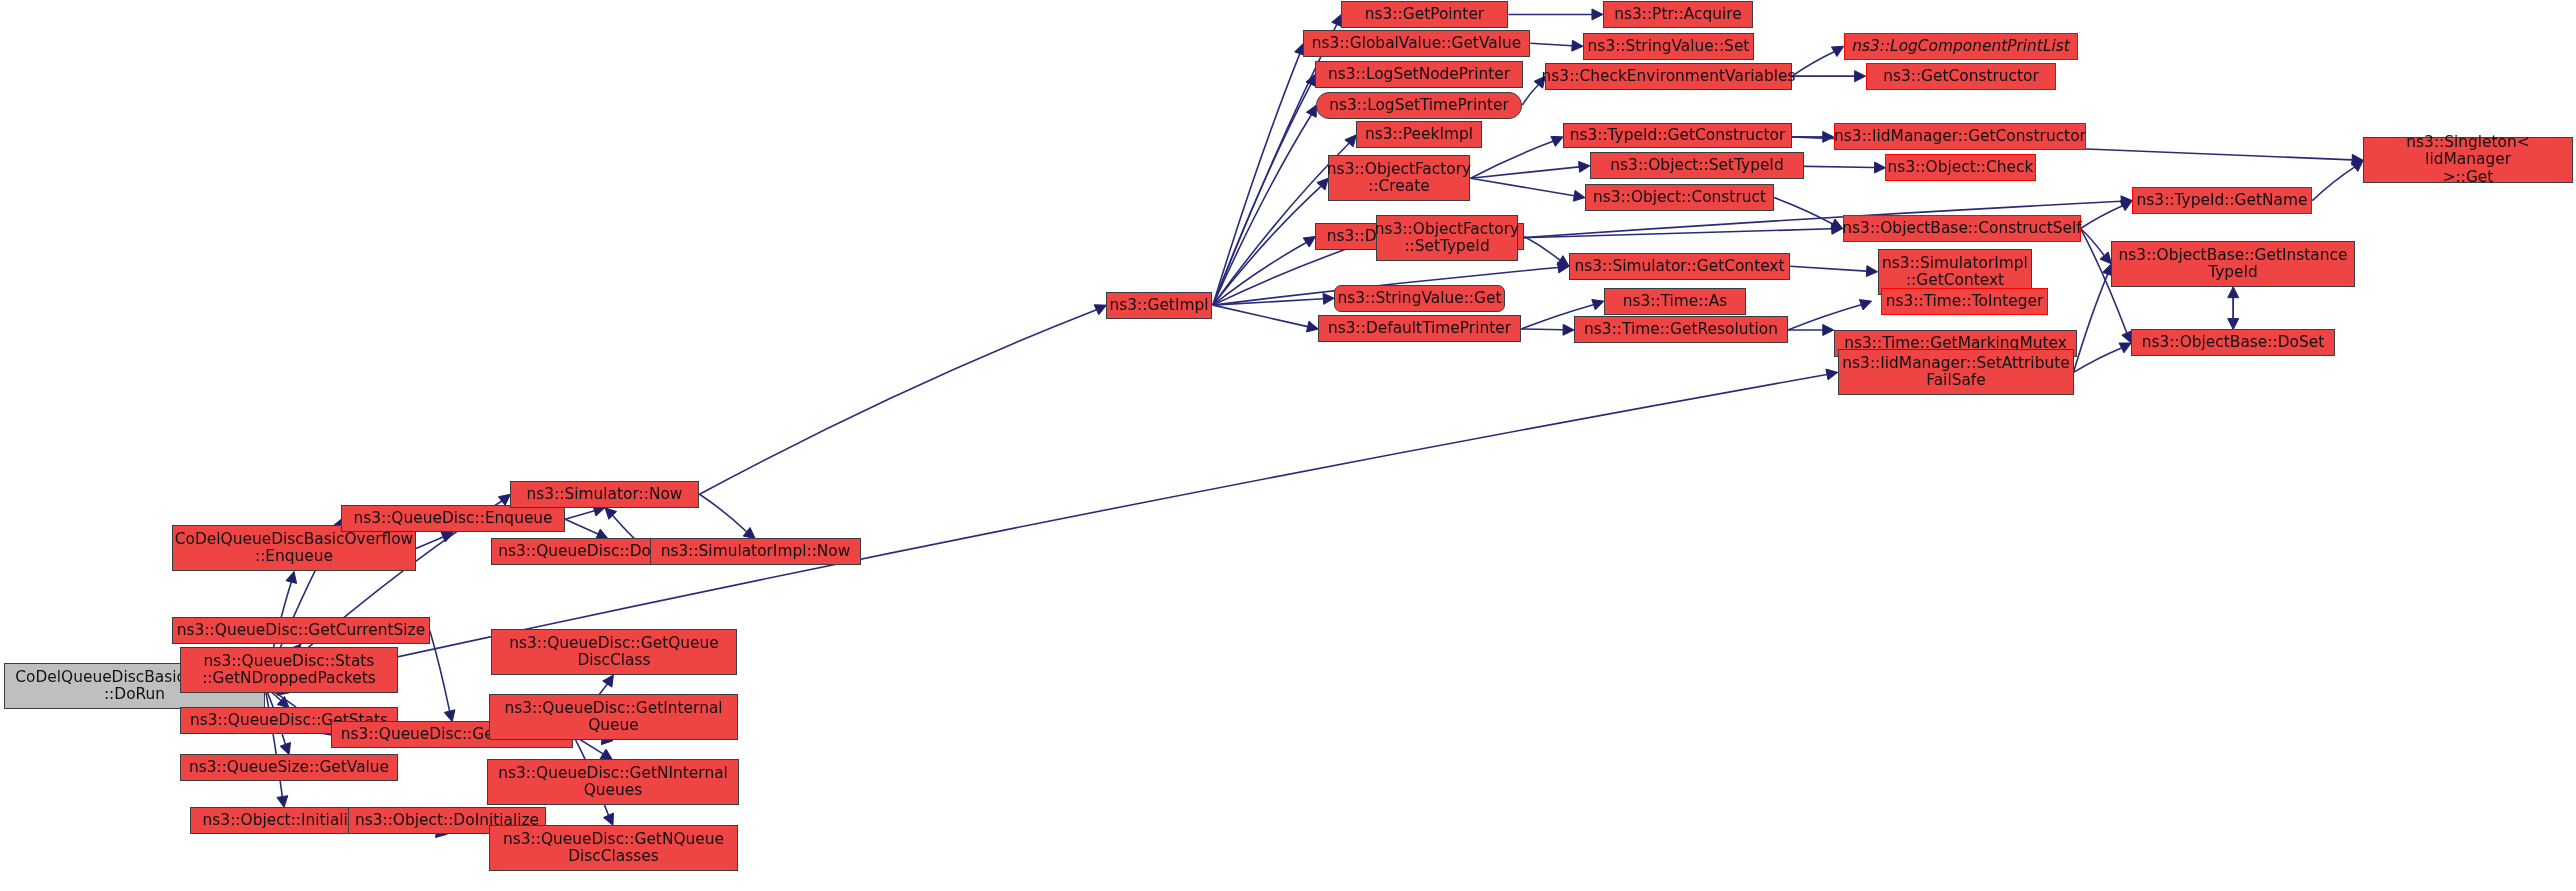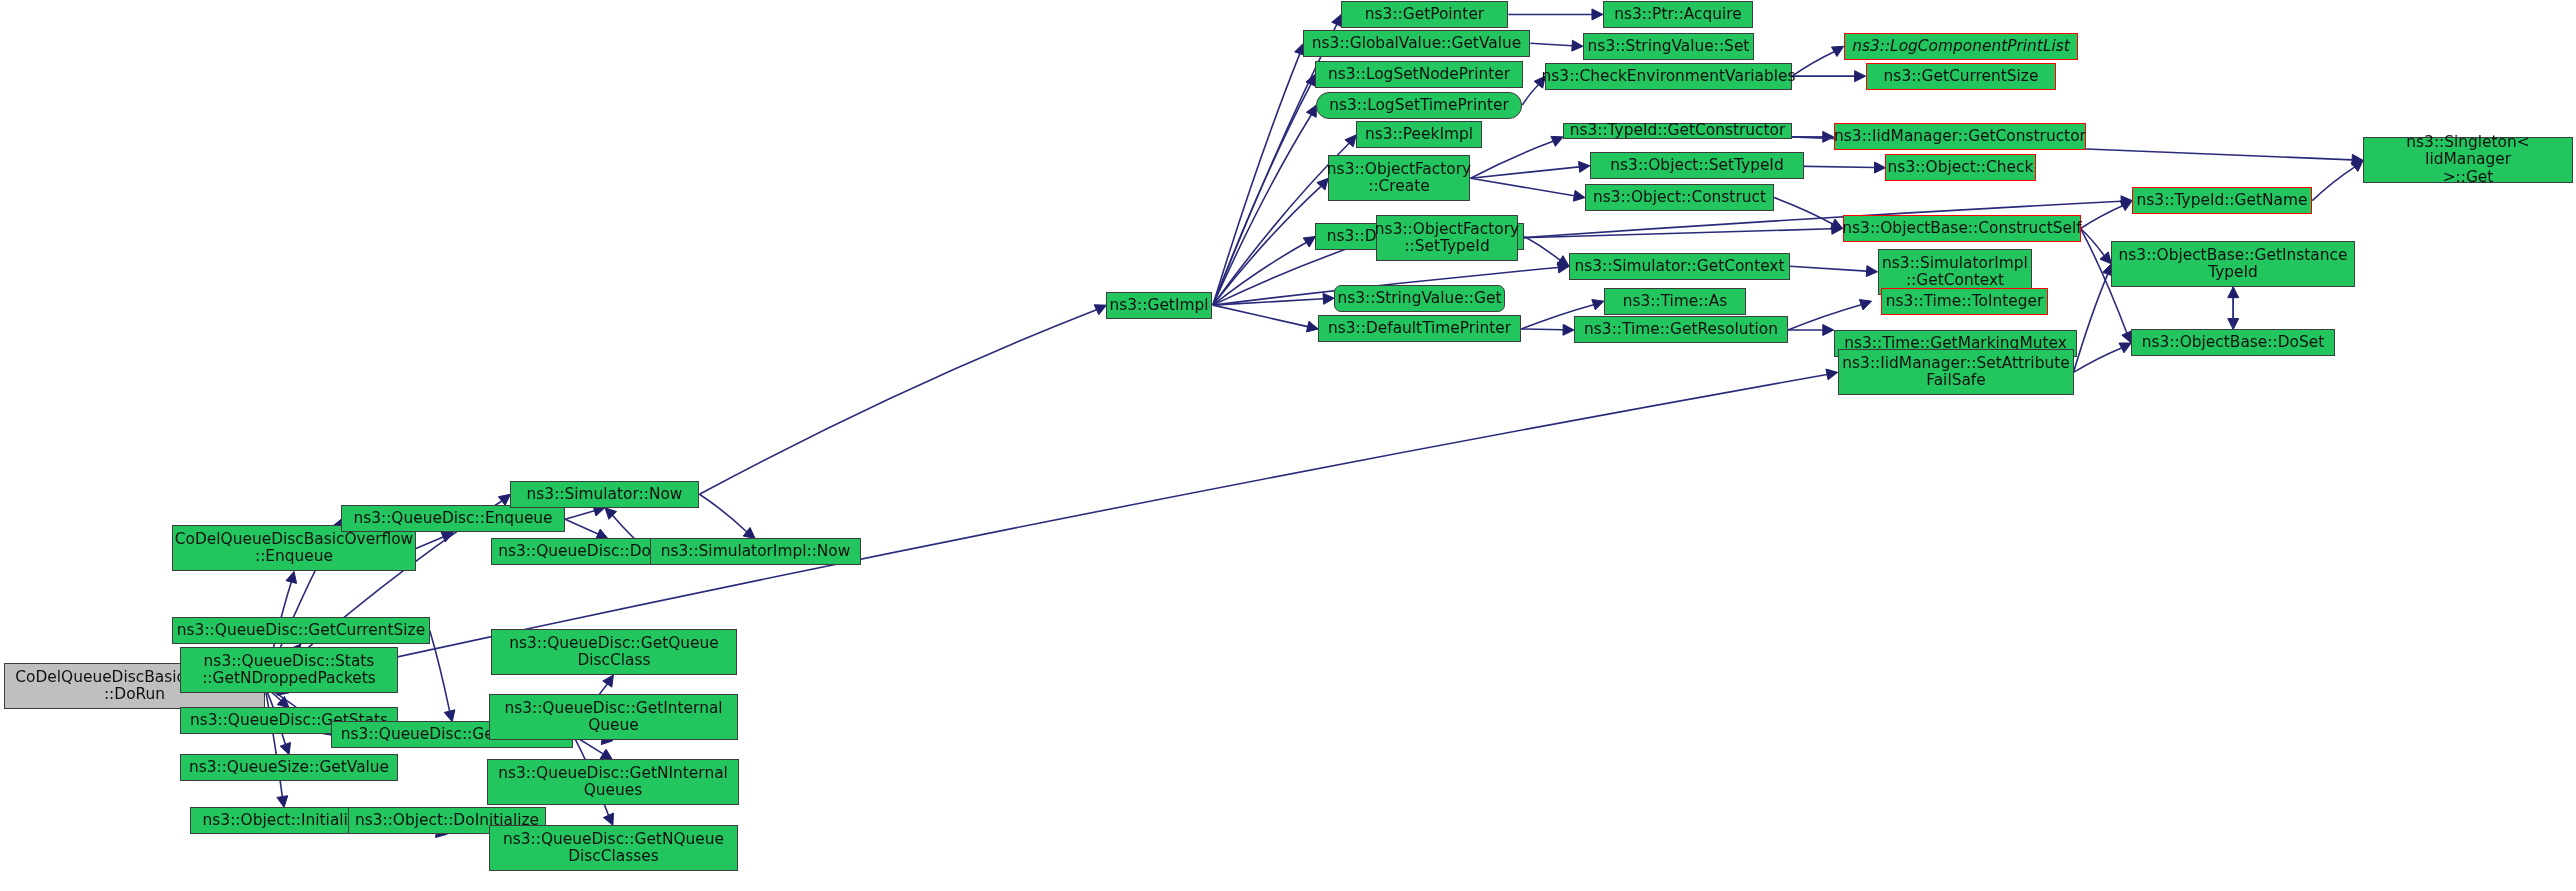--- a/index.html
+++ b/index.html
@@ -1,20 +1,20 @@
 <!DOCTYPE html>
 <html><head>
 <meta charset="utf-8">
 <style>
   html,body{margin:0;padding:0;background:#ffffff;}
   #canvas{position:relative;width:2576px;height:892px;background:#ffffff;
           font-family:"DejaVu Sans","Liberation Sans",sans-serif;overflow:hidden;}
   svg.edges{position:absolute;left:0;top:0;width:2576px;height:892px;pointer-events:none;}
   .node{position:absolute;box-sizing:border-box;display:flex;align-items:center;
-        justify-content:center;text-align:center;background:#22c55e;
+        justify-content:center;text-align:center;background:#ef4444;
         border:1px solid #3d3d3d;color:#101010;line-height:1.12;
         font-size:15.4px;letter-spacing:0px;white-space:pre-line;padding:0 3px;}
   .node.red{border:1px solid #ff0000;}
   .node.root{background:#bfbfbf;border:1px solid #3d3d3d;}
   path.edge{fill:none;stroke:#2a2a7a;stroke-width:1.6px;}
   polygon.head{fill:#1f1f6b;stroke:#1f1f6b;stroke-width:1px;}
 </style>
 </head>
 <body>
 
@@ -177,34 +177,34 @@
       <div class="node" style="left: 1328px; top: 155px; width: 142px; height: 46px;">ns3::ObjectFactory
 ::Create</div>
       <div class="node" style="left: 1315px; top: 223px; width: 209px; height: 27px;">ns3::DefaultNodePrinter</div>
       <div class="node" style="left: 1376px; top: 215px; width: 142px; height: 46px;">ns3::ObjectFactory
 ::SetTypeId</div>
       <div class="node" style="left: 1334px; top: 285px; width: 171px; height: 27px; border-radius: 7px;">ns3::StringValue::Get</div>
       <div class="node" style="left: 1318px; top: 315px; width: 203px; height: 27px;">ns3::DefaultTimePrinter</div>
       <div class="node" style="left: 1603px; top: 1px; width: 150px; height: 27px;">ns3::Ptr::Acquire</div>
       <div class="node" style="left: 1583px; top: 33px; width: 171px; height: 27px;">ns3::StringValue::Set</div>
       <div class="node" style="left: 1545px; top: 63px; width: 247px; height: 27px;">ns3::CheckEnvironmentVariables</div>
-      <div class="node" style="left: 1563px; top: 123px; width: 229px; height: 16px;">ns3::TypeId::GetConstructor</div>
+      <div class="node" style="left: 1563px; top: 123px; width: 229px; height: 25px;">ns3::TypeId::GetConstructor</div>
       <div class="node" style="left: 1590px; top: 152px; width: 214px; height: 27px;">ns3::Object::SetTypeId</div>
       <div class="node" style="left: 1585px; top: 184px; width: 189px; height: 27px;">ns3::Object::Construct</div>
       <div class="node" style="left: 1569px; top: 253px; width: 221px; height: 27px;">ns3::Simulator::GetContext</div>
       <div class="node" style="left: 1604px; top: 288px; width: 142px; height: 27px;">ns3::Time::As</div>
       <div class="node" style="left: 1574px; top: 316px; width: 214px; height: 27px;">ns3::Time::GetResolution</div>
       <div class="node" style="left: 1878px; top: 249px; width: 154px; height: 46px;">ns3::SimulatorImpl
 ::GetContext</div>
       <div class="node red" style="left: 1872px; top: 288px; width: 167px; height: 27px; margin-left: 9px;">ns3::Time::ToInteger</div>
       <div class="node" style="left: 1834px; top: 316px; width: 243px; height: 27px; margin-top: 14px;">ns3::Time::GetMarkingMutex</div>
       <div class="node" style="left: 1838px; top: 349px; width: 236px; height: 46px;">ns3::IidManager::SetAttribute
 FailSafe</div>
       <div class="node red" style="left: 1844px; top: 33px; width: 234px; height: 27px; font-style: italic;">ns3::LogComponentPrintList</div>
-      <div class="node red" style="left: 1866px; top: 63px; width: 190px; height: 27px;">ns3::GetCurrentSize</div>
+      <div class="node red" style="left: 1866px; top: 63px; width: 190px; height: 27px;">ns3::GetConstructor</div>
       <div class="node red" style="left: 1834px; top: 123px; width: 252px; height: 27px;">ns3::IidManager::GetConstructor</div>
       <div class="node red" style="left: 1885px; top: 154px; width: 151px; height: 27px;">ns3::Object::Check</div>
       <div class="node red" style="left: 1843px; top: 215px; width: 238px; height: 27px;">ns3::ObjectBase::ConstructSelf</div>
       <div class="node red" style="left: 2132px; top: 187px; width: 180px; height: 27px;">ns3::TypeId::GetName</div>
       <div class="node" style="left: 2111px; top: 241px; width: 244px; height: 46px;">ns3::ObjectBase::GetInstance
 TypeId</div>
       <div class="node" style="left: 2131px; top: 329px; width: 204px; height: 27px;">ns3::ObjectBase::DoSet</div>
       <div class="node" style="left: 2363px; top: 137px; width: 210px; height: 46px;">ns3::Singleton&lt; IidManager
 &gt;::Get</div>
     </div>

